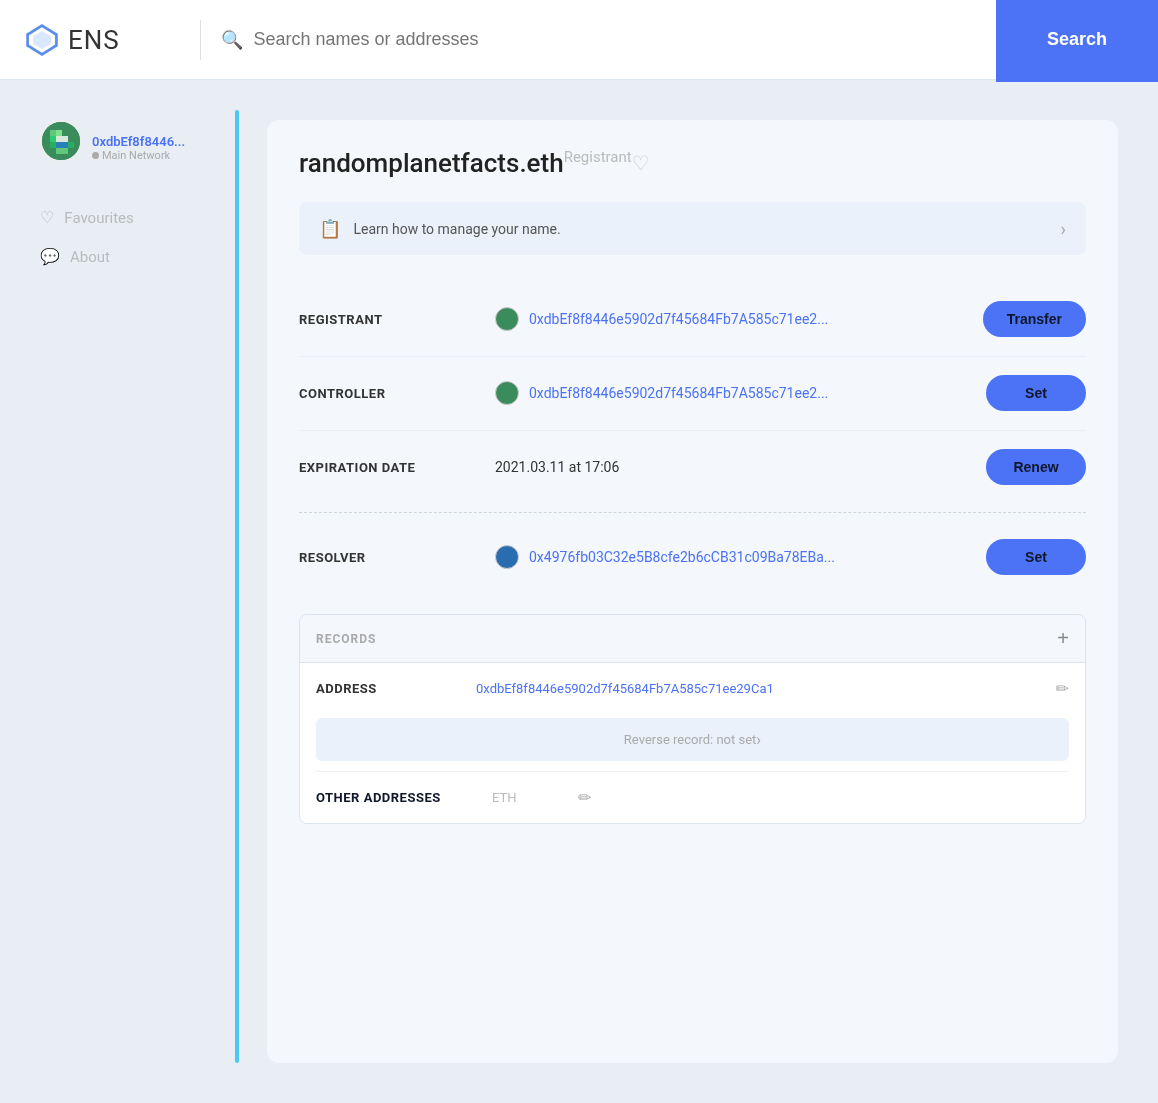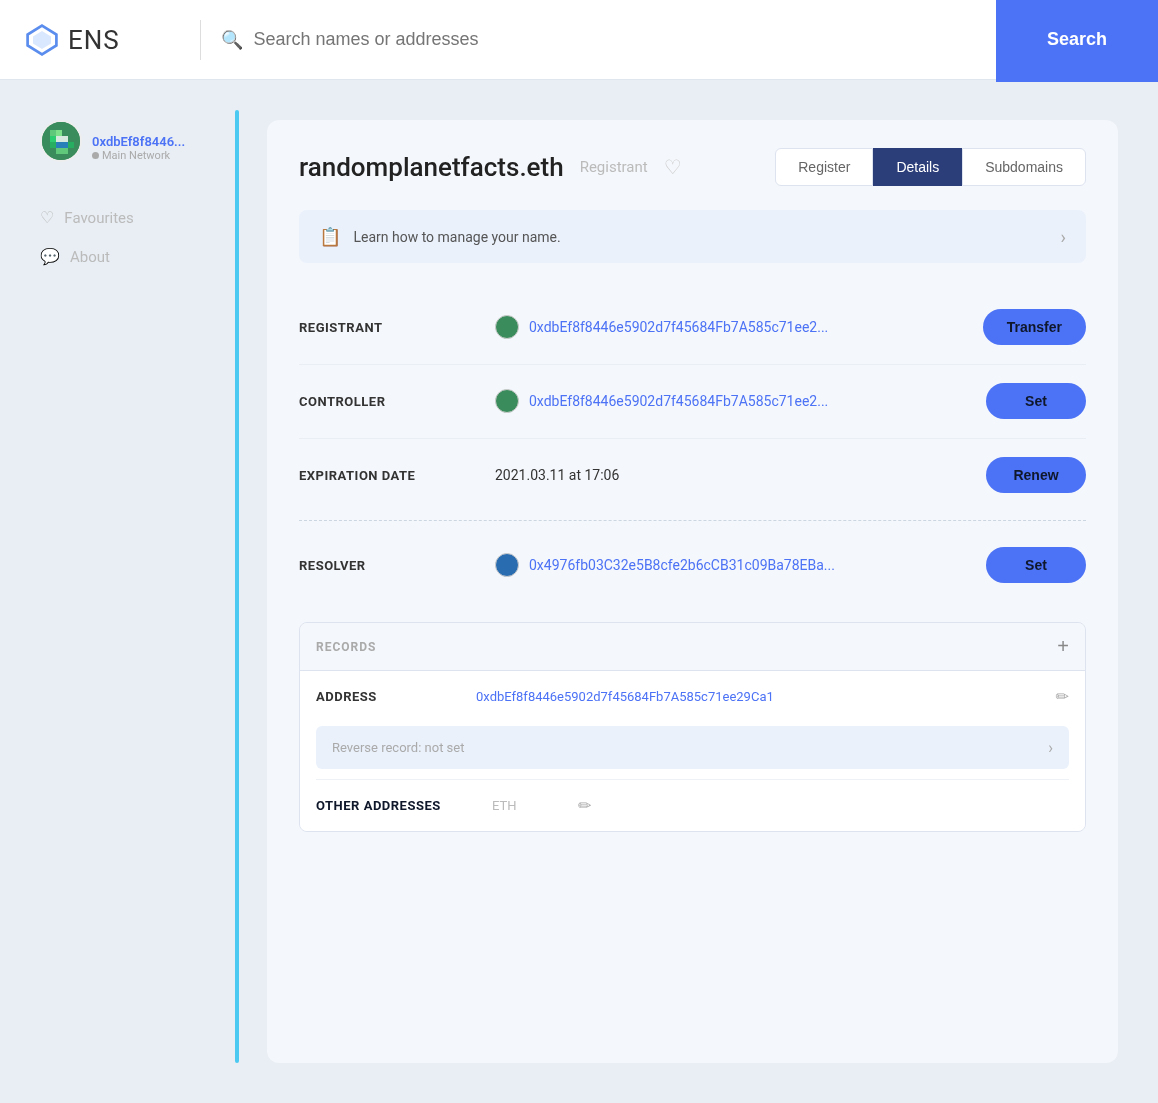--- a/index.html
+++ b/index.html
@@ -141,22 +141,20 @@
     .content {
       flex: 1;
       background: #f4f7fb;
       border-radius: 12px;
       padding: 28px 32px;
     }
 
     
     .name-header {
       display: flex;
-      align-items: center;
-      gap: 16px;
       margin-bottom: 24px;
       flex-wrap: wrap;
     }
     .domain-name {
       font-size: 26px;
       font-weight: 500;
       color: #222;
     }
     .registrant-label {
       font-size: 15px;
@@ -322,21 +320,21 @@
       margin-left: 10px;
     }
     .reverse-record-banner {
       background: #eaf1fb;
       border-radius: 6px;
       padding: 12px 16px;
       font-size: 13px;
       color: #aaa;
       display: flex;
       align-items: center;
-      justify-content: space-between;
+      justify-content: center;
       margin: 4px 0 10px 0;
     }
     .reverse-arrow { color: #aaa; font-size: 16px; }
 
     .other-addresses-row {
       display: flex;
       align-items: center;
       padding: 16px 0;
       border-top: 1px solid #eef2f6;
       gap: 16px;
@@ -454,25 +452,20 @@
   </aside>
 
   <div class="vertical-accent"></div>
 
   <main class="content">
 
     <div class="name-header">
       <span class="domain-name">randomplanetfacts.eth</span>
       <span class="registrant-label">Registrant</span>
       <button class="heart-btn">♡</button>
-      <div class="tab-group">
-        <button class="tab-btn">Register</button>
-        <button class="tab-btn active">Details</button>
-        <button class="tab-btn">Subdomains</button>
-      </div>
     </div>
 
     <div class="info-banner">
       <span class="info-banner-icon">📋</span>
       <span>Learn how to manage your name.</span>
       <span class="info-banner-arrow">›</span>
     </div>
 
 
     <div class="detail-row">

